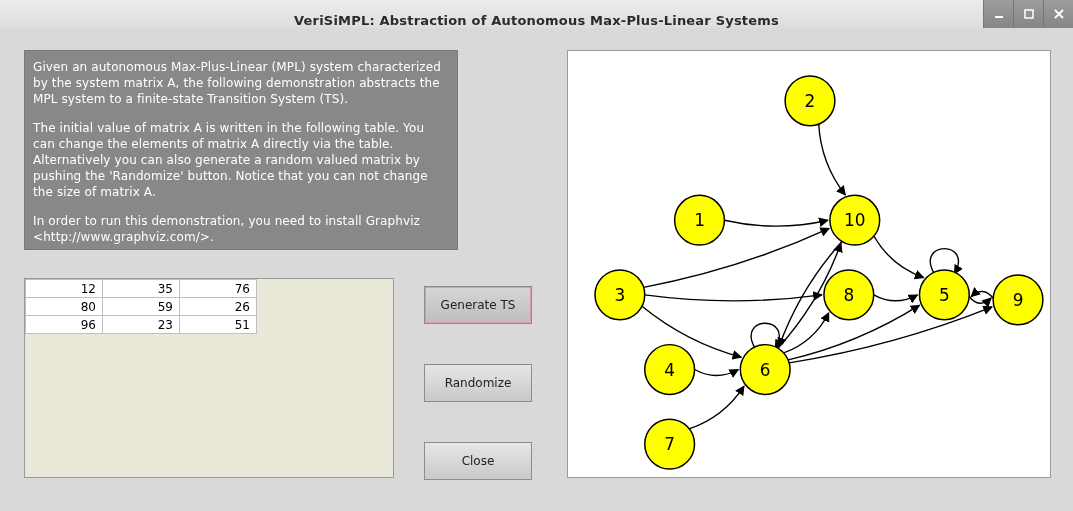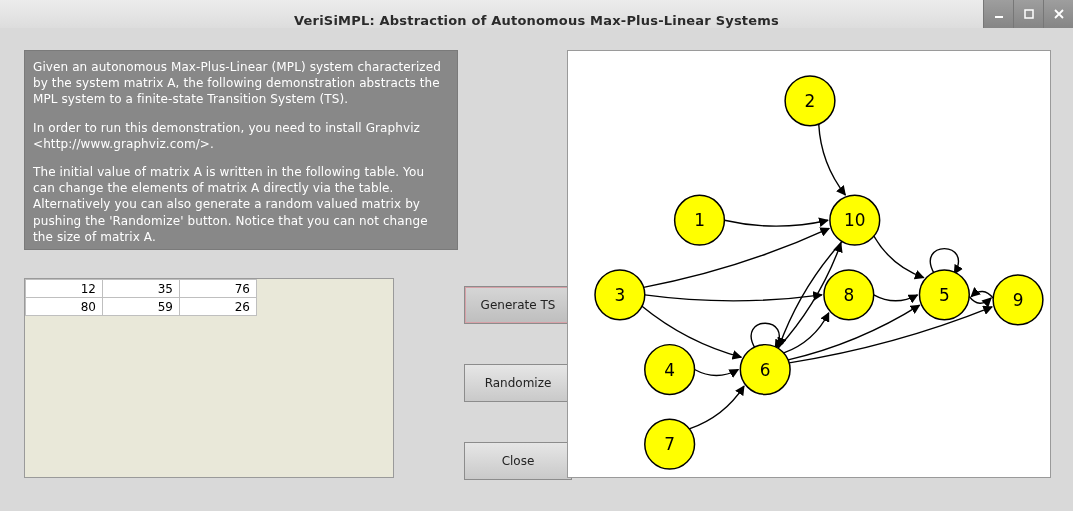--- a/index.html
+++ b/index.html
@@ -102,21 +102,20 @@
   .push-btn {
     width: 108px; height: 38px;
     margin-bottom: 40px;
     background: linear-gradient(#e6e6e6, #c9c9c9);
     border: 1px solid #8c8c8c;
     box-sizing: border-box;
     font-size: 12px;
     color: #222;
     display: flex; align-items: center; justify-content: center;
     cursor: pointer;
-    margin-left: 40px;
   }
   .push-btn:last-child { margin-bottom: 0; }
   .push-btn.active {
     background: linear-gradient(#d6d6d6, #bebebe);
     outline: 1px solid #d7a0a7;
     outline-offset: -2px;
   }
 
   
   .graph {
@@ -163,36 +162,41 @@
           <path d="M2 2 L10 10 M10 2 L2 10" stroke="#fff" stroke-width="1.8"></path>
         </svg>
     </div>
   </div>
 </div>
 
 <div class="client">
 
   <div class="desc">
     <p>Given an autonomous Max-Plus-Linear (MPL) system characterized by the system matrix A, the following demonstration abstracts the MPL system to a finite-state Transition System (TS).</p>
+    <p>The initial value of matrix A is written in the following table. You can change the elements of matrix A directly via the table. Alternatively you can also generate a random valued matrix by pushing the 'Randomize' button. Notice that you can not change the size of matrix A.</p>
     <p>In order to run this demonstration, you need to install Graphviz &lt;http://www.graphviz.com/&gt;.</p>
-    <p>The initial value of matrix A is written in the following table. You can change the elements of matrix A directly via the table. Alternatively you can also generate a random valued matrix by pushing the 'Randomize' button. Notice that you can not change the size of matrix A.</p>
   </div>
 
   <div class="table-wrap">
     <table class="matrix">
       <tbody id="matrix-body">
           <tr>
             <td>12</td>
             <td>35</td>
             <td>76</td>
           </tr>
           <tr>
             <td>80</td>
             <td>59</td>
             <td>26</td>
+          </tr>
+          <tr>
+            <td>96</td>
+            <td>23</td>
+            <td>51</td>
           </tr>
         </tbody>
     </table>
   </div>
 
   <div class="btn-col">
     <div class="push-btn active">Generate TS</div>
     <div class="push-btn">Randomize</div>
     <div class="push-btn">Close</div>
   </div>

